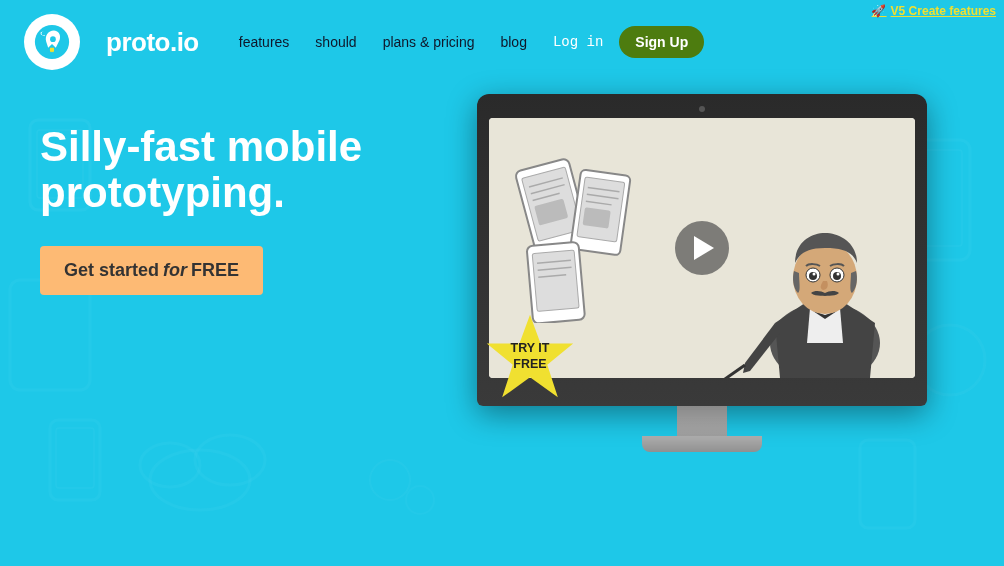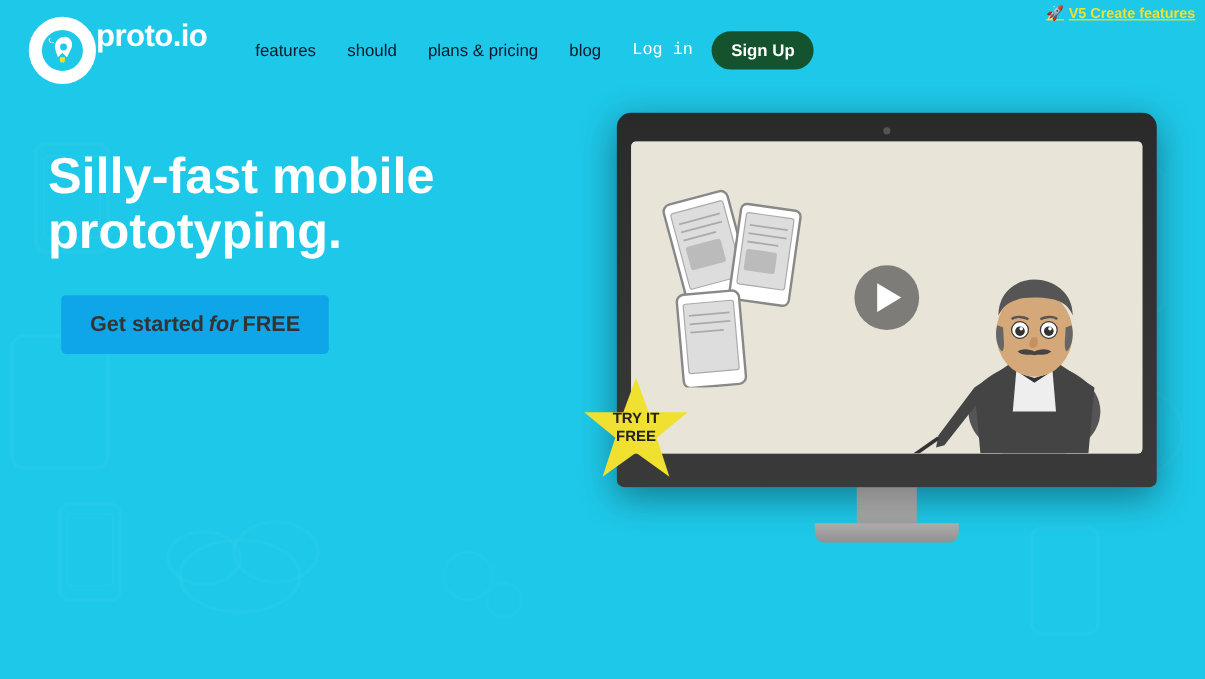--- a/index.html
+++ b/index.html
@@ -25,22 +25,22 @@
     .header {
       display: flex;
       align-items: center;
       padding: 14px 24px 14px 24px;
       position: relative;
       z-index: 10;
     }
 
     .logo-area {
       display: flex;
-      align-items: flex-start;
-      gap: 0;
+      align-items: center;
+      gap: 26px;
       margin-right: 30px;
     }
 
     .logo-circle {
       width: 56px;
       height: 56px;
       background: white;
       border-radius: 50%;
       display: flex;
       align-items: center;
@@ -79,21 +79,21 @@
     .btn-login {
       color: white;
       text-decoration: none;
       font-size: 14px;
       font-weight: 500;
       padding: 6px 10px;
       font-family: Liberation Mono, monospace;
     }
 
     .btn-signup {
-      background: #14532d;
+      background: #4d7c0f;
       color: white;
       border: none;
       border-radius: 16px;
       padding: 8px 16px;
       font-size: 14px;
       font-weight: bold;
       cursor: pointer;
       white-space: nowrap;
     }
 
@@ -136,44 +136,43 @@
 
     .hero-subtitle {
       font-size: 15px;
       color: white;
       line-height: 1.5;
       margin-bottom: 28px;
       max-width: 320px;
     }
 
     .btn-cta {
-      background: #0ea5e9;
+      background: #fdba74;
       color: #333;
       border: none;
       border-radius: 4px;
       padding: 14px 24px;
       font-size: 18px;
       font-weight: bold;
       cursor: pointer;
       display: inline-flex;
       align-items: center;
       gap: 4px;
-      margin-left: 11px;
     }
 
     .btn-cta .italic {
       font-style: italic;
     }
 
     
     .monitor-area {
       flex: 1;
       position: relative;
       display: flex;
-      justify-content: flex-end;
+      justify-content: center;
       align-items: flex-start;
       margin-top: -10px;
     }
 
     .monitor {
       position: relative;
       width: 450px;
     }
 
     

